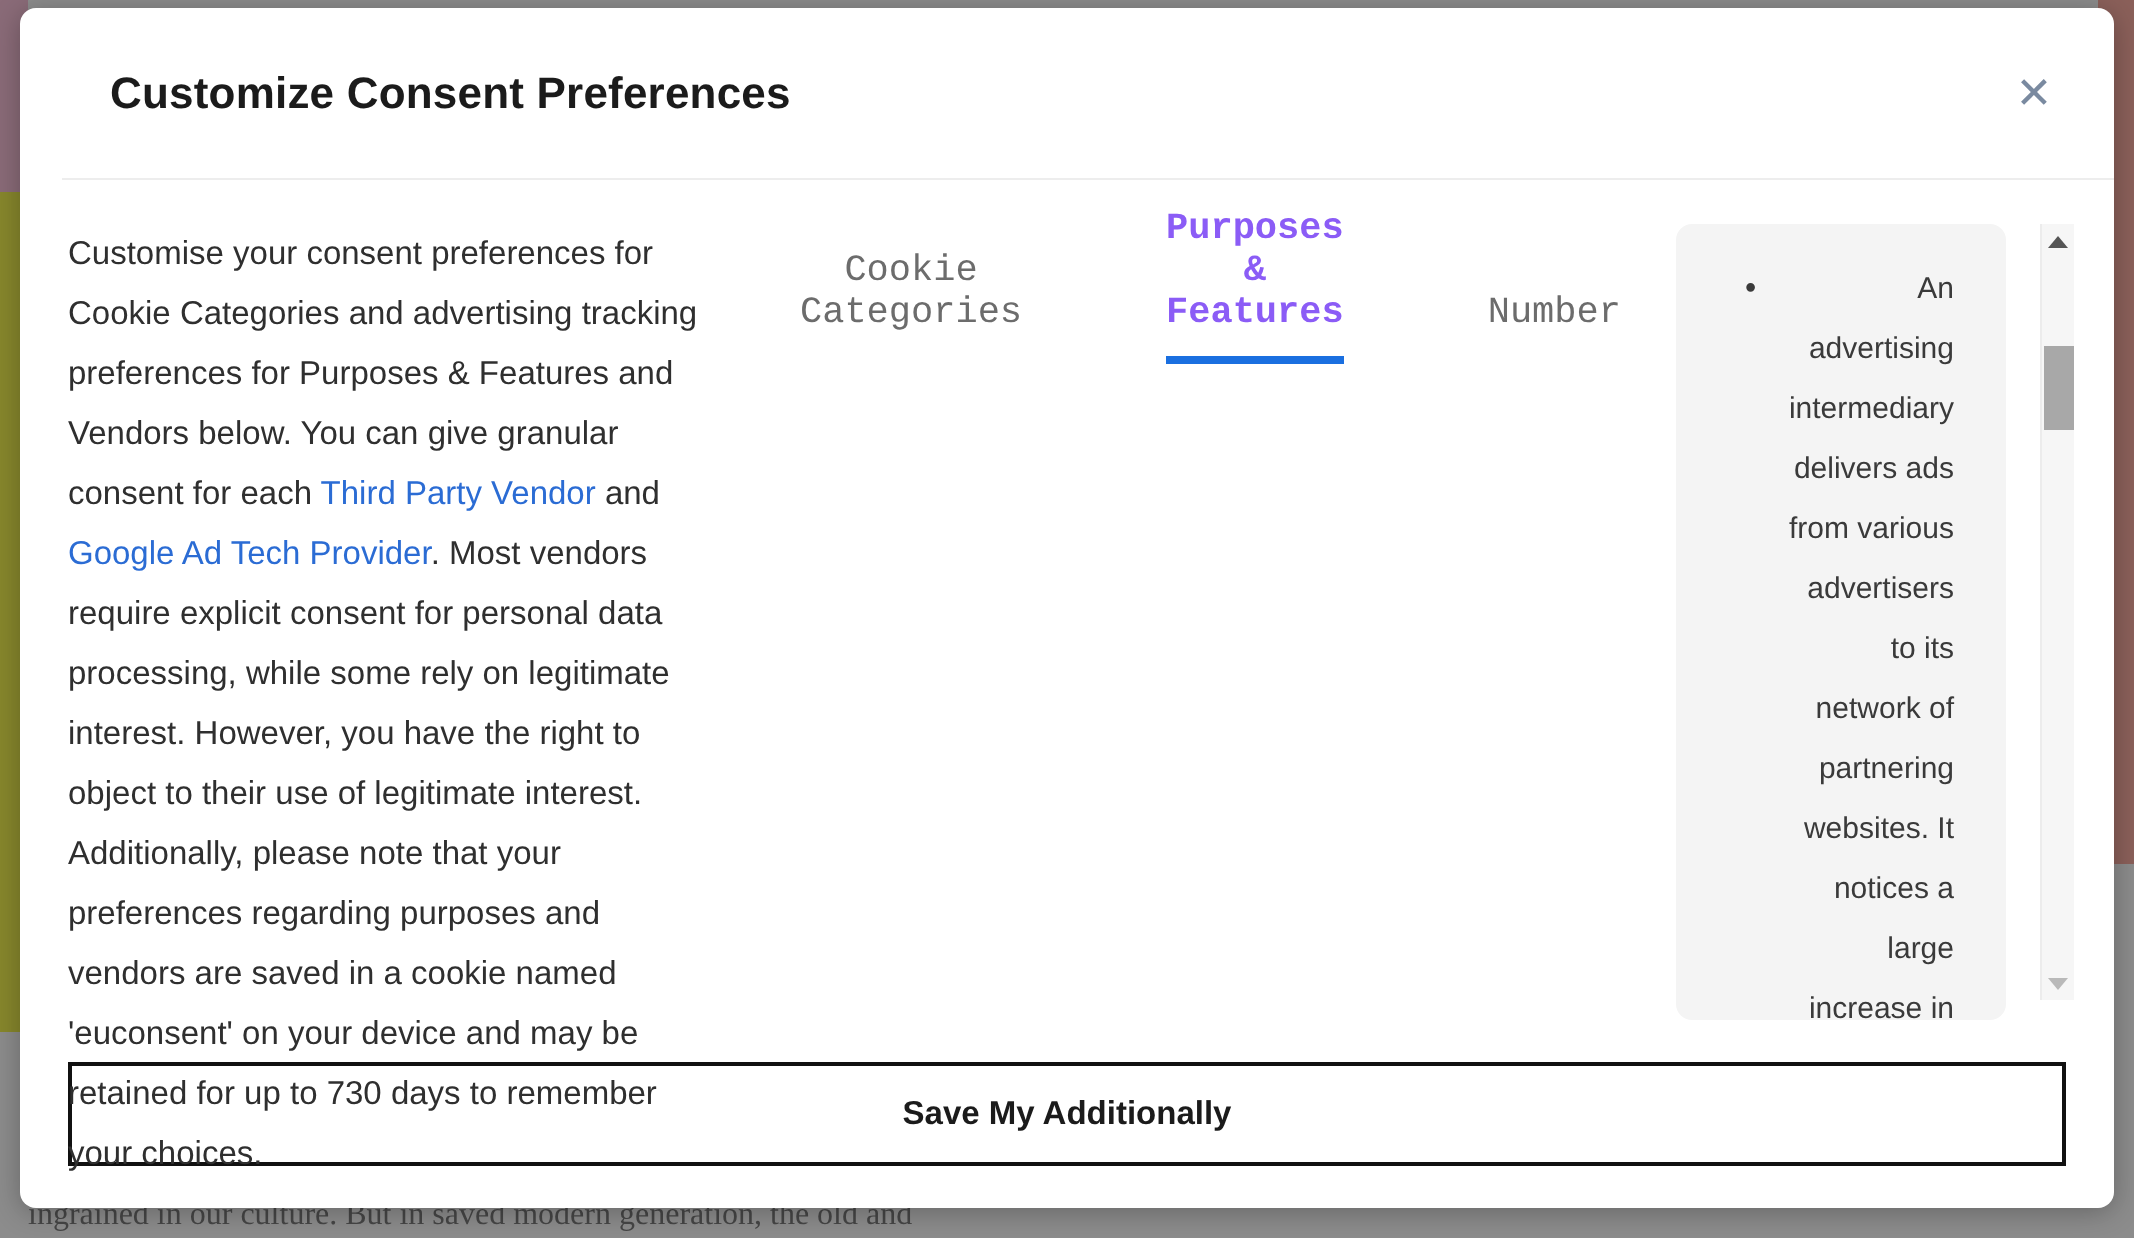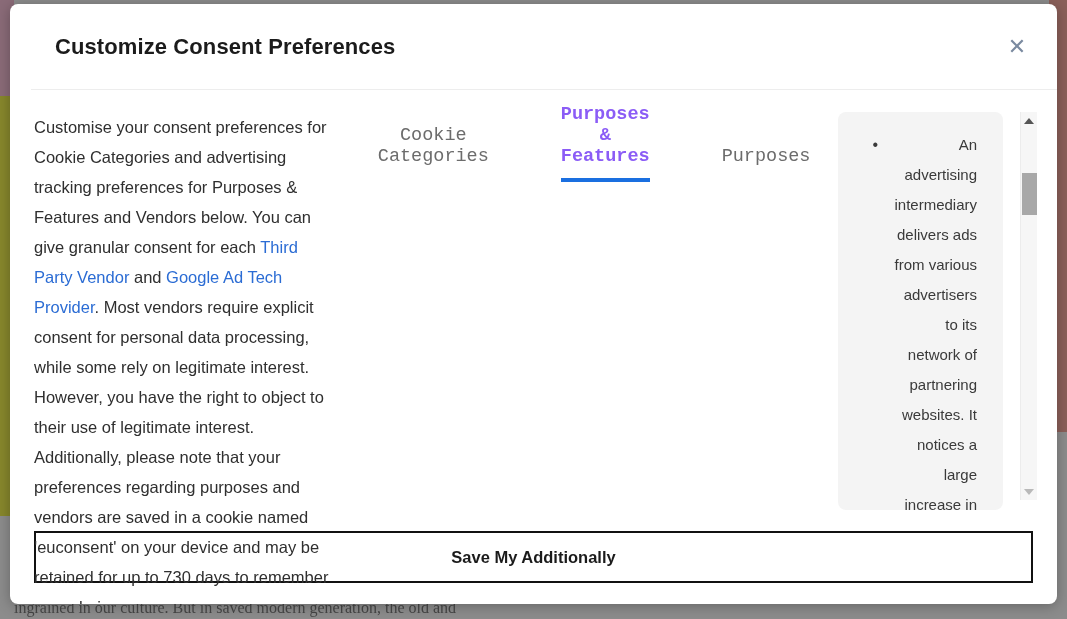--- a/index.html
+++ b/index.html
@@ -275,21 +275,21 @@
 
   <div class="modal-body">
 
     <p class="intro-text">
       <span>Customise your consent preferences for Cookie Categories and advertising tracking preferences for Purposes &amp; Features and Vendors below. You can give granular consent for each </span><a class="link">Third Party Vendor</a><span> and </span><a class="link">Google Ad Tech Provider</a><span>. Most vendors require explicit consent for personal data processing, while some rely on legitimate interest. However, you have the right to object to their use of legitimate interest. Additionally, please note that your preferences regarding purposes and vendors are saved in a cookie named 'euconsent' on your device and may be retained for up to 730 days to remember your choices.</span>
     </p>
 
     <div class="tab-strip">
       <button class="tab">Cookie Categories</button>
       <button class="tab active">Purposes &amp; Features</button>
-      <button class="tab">Purposes</button>
+      <button class="tab">Number</button>
     </div>
 
     <div class="panel-wrap">
       <div class="panel">
         <ul>
           <li>An advertising intermediary delivers ads from various advertisers to its network of partnering websites. It notices a large increase in clicks on ads relating to one advertiser, and uses data regarding the source of the clicks to determine that 80% of the clicks come from bots rather than humans.</li>
         </ul>
         <div class="vendor-count">Number of Vendors seeking consent: 302</div>
       </div>
 

